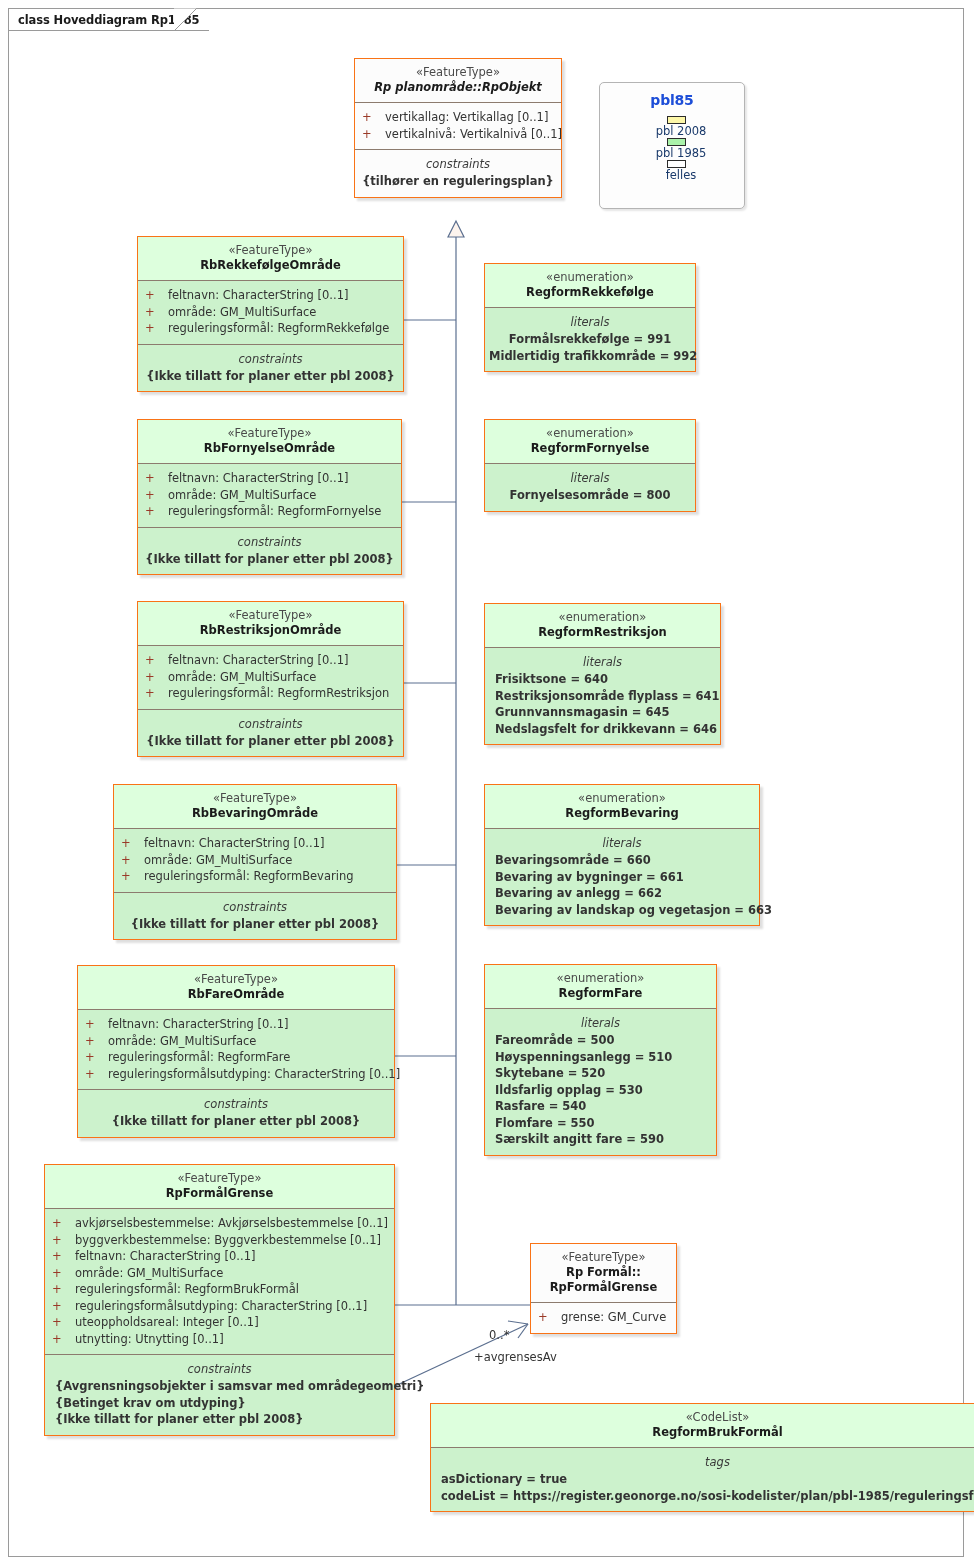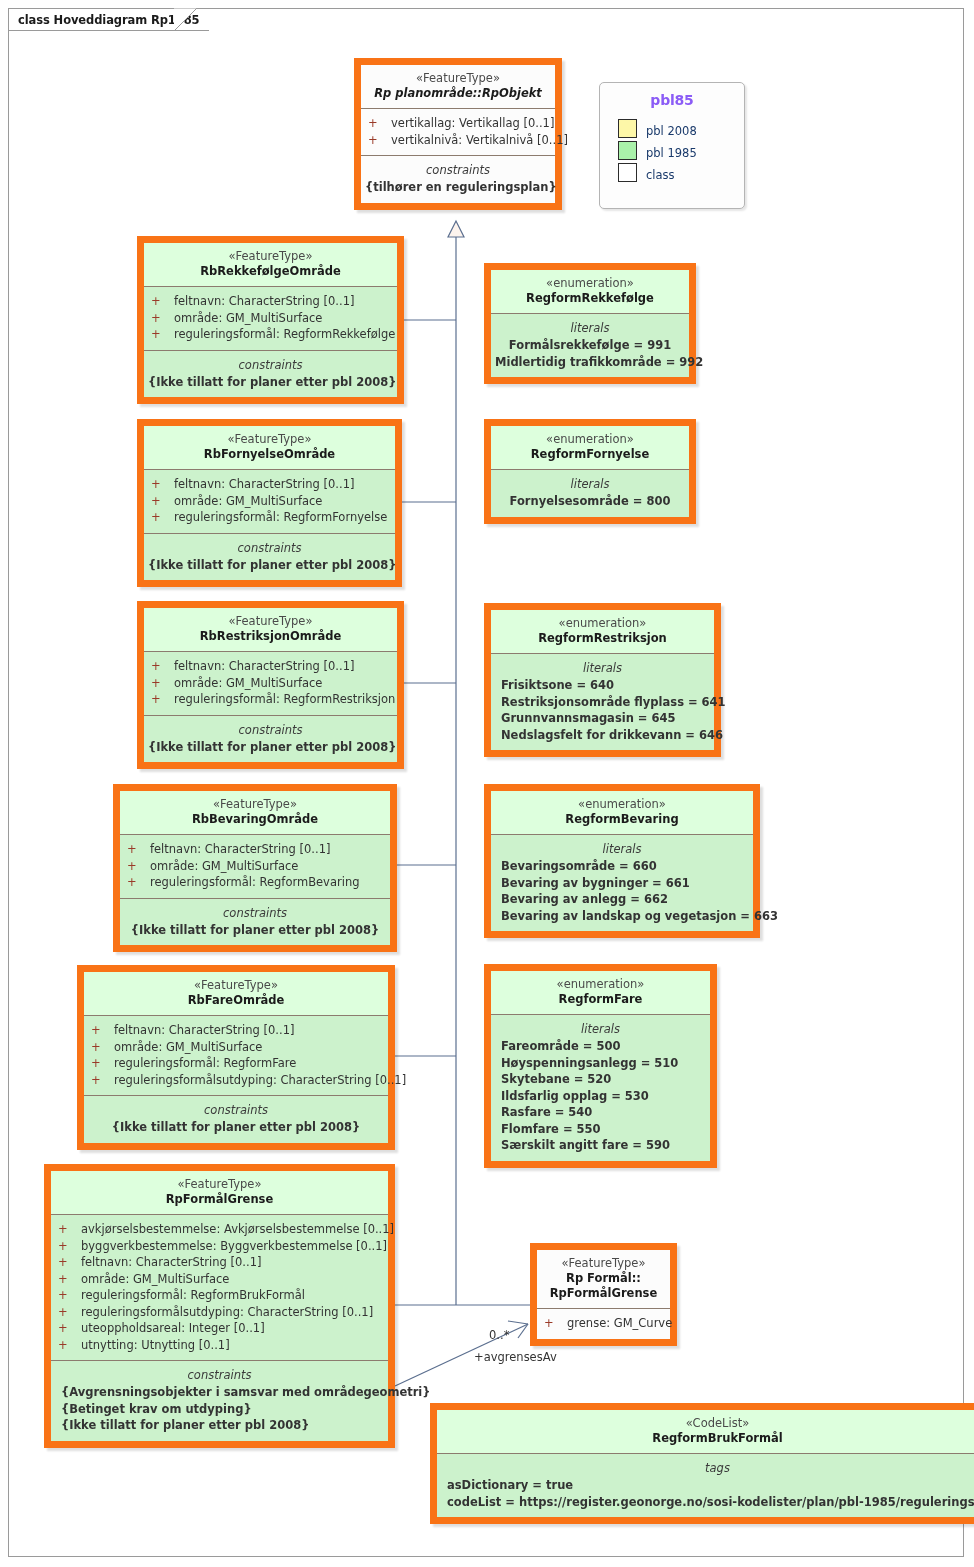--- a/index.html
+++ b/index.html
@@ -62,21 +62,21 @@
     position: absolute;
     left: 0; top: 0;
     width: 974px; height: 1567px;
     pointer-events: none;
   }
 
   
   .cls {
     position: absolute;
     box-sizing: border-box;
-    border: 7px solid #f97316;
+    border: 1px solid #f97316;
     box-shadow: 3px 3px 2px rgba(0,0,0,0.13);
     font-size: 11.5px;
     color: #333333;
     background: #ccf2cc;
   }
   .cls.green  { background: #ccf2cc; }
   .cls.white  { background: #fcfcfc; }
 
   .cls .hdr {
     background: #ddffdd;
@@ -145,29 +145,30 @@
     box-sizing: border-box;
     background: #fdfdfd;
     border: 1px solid #b4b4b4;
     border-radius: 5px;
     box-shadow: 2px 2px 2px rgba(0,0,0,0.10);
   }
   #legend .ttl {
     text-align: center;
     font-weight: bold;
     font-size: 14px;
-    color: #8b5cf6;
+    color: #1d4ed8;
     margin-top: 9px;
     letter-spacing: -0.2px;
   }
   #legend .rows { margin-top: 8px; padding-left: 18px; }
   #legend .row {
     display: flex;
-    align-items: flex-end;
+    align-items: center;
     height: 22px;
+    flex-direction: column;
   }
   #legend .sw {
     width: 19px;
     height: 19px;
     box-sizing: border-box;
     border: 1px solid #2b2b2b;
     margin-right: 9px;
   }
   #legend .lbl {
     font-size: 11.5px;
@@ -225,21 +226,21 @@
       <div class="row">
         <span class="sw" style="background:#fdf7a8"></span>
         <span class="lbl">pbl 2008</span>
       </div>
       <div class="row">
         <span class="sw" style="background:#aaf2aa"></span>
         <span class="lbl">pbl 1985</span>
       </div>
       <div class="row">
         <span class="sw" style="background:#ffffff"></span>
-        <span class="lbl">class</span>
+        <span class="lbl">felles</span>
       </div>
     </div>
   </div>
 
   <div class="cls white" style="left:354px; top:58px; width:208px;">
     <div class="hdr">
       <span class="stereo">«FeatureType»</span>
       <span class="nm" style="font-style:italic">Rp planområde::RpObjekt</span>
     </div>
     <div class="sec">

